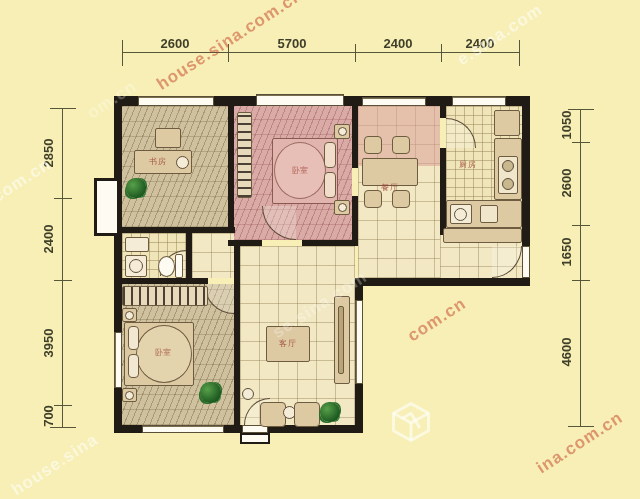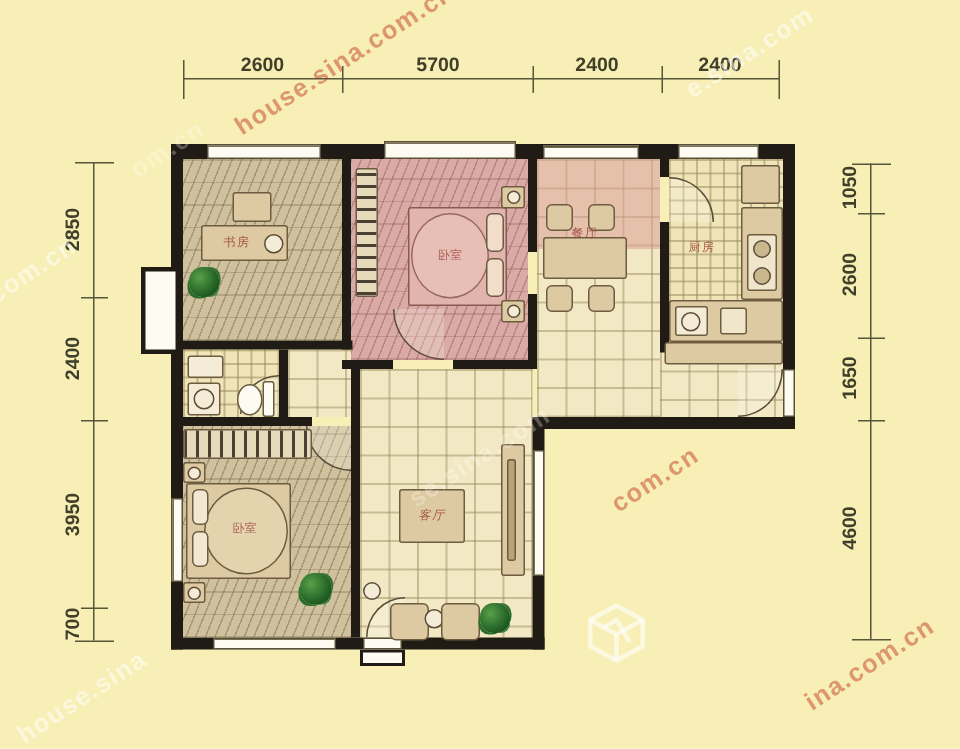--- a/index.html
+++ b/index.html
@@ -164,21 +164,21 @@
   <div class="dot" style="left:338px;top:127px;width:9px;height:9px;"></div>
   <div class="f" style="left:334px;top:200px;width:16px;height:15px;"></div>
   <div class="dot" style="left:338px;top:203px;width:9px;height:9px;"></div>
   <div class="bedlabel" style="left:300px;top:170px;">卧室</div>
 
   <div class="f" style="left:364px;top:136px;width:18px;height:18px;border-radius:4px;"></div>
   <div class="f" style="left:392px;top:136px;width:18px;height:18px;border-radius:4px;"></div>
   <div class="f" style="left:362px;top:158px;width:56px;height:28px;"></div>
   <div class="f" style="left:364px;top:190px;width:18px;height:18px;border-radius:4px;"></div>
   <div class="f" style="left:392px;top:190px;width:18px;height:18px;border-radius:4px;"></div>
-  <div class="roomlabel" style="left:390px;top:156px;">餐厅</div>
+  <div class="roomlabel" style="left:390px;top:188px;">餐厅</div>
 
   <div class="f" style="left:494px;top:110px;width:26px;height:26px;"></div>
   <div class="f" style="left:494px;top:138px;width:28px;height:62px;"></div>
   <div class="f" style="left:498px;top:156px;width:20px;height:38px;background:#efe6cc;"></div>
   <div class="dot" style="left:502px;top:160px;width:12px;height:12px;background:#c9b78e;"></div>
   <div class="dot" style="left:502px;top:178px;width:12px;height:12px;background:#c9b78e;"></div>
   <div class="f" style="left:446px;top:200px;width:76px;height:28px;"></div>
   <div class="f" style="left:450px;top:204px;width:22px;height:20px;background:#f4ecd6;"></div>
   <div class="dot" style="left:454px;top:208px;width:13px;height:13px;"></div>
   <div class="f" style="left:480px;top:205px;width:18px;height:18px;background:#efe6cc;"></div>
@@ -199,21 +199,21 @@
   <div class="f" style="left:128px;top:326px;width:11px;height:24px;background:#f2e8d2;border-radius:4px;"></div>
   <div class="f" style="left:128px;top:354px;width:11px;height:24px;background:#f2e8d2;border-radius:4px;"></div>
   <div class="f" style="left:122px;top:388px;width:15px;height:14px;"></div>
   <div class="dot" style="left:125px;top:391px;width:9px;height:9px;"></div>
   <div class="bedlabel" style="left:163px;top:352px;">卧室</div>
   <div class="plant" style="left:200px;top:382px;width:21px;height:21px;"></div>
 
   <div class="f" style="left:334px;top:296px;width:16px;height:88px;"></div>
   <div class="f" style="left:338px;top:306px;width:6px;height:68px;background:#b8a478;"></div>
   <div class="f" style="left:266px;top:326px;width:44px;height:36px;"></div>
-  <div class="roomlabel" style="left:288px;top:344px;font-style:italic;">客厅</div>
+  <div class="roomlabel" style="left:288px;top:344px;">客厅</div>
   <div class="dot" style="left:242px;top:388px;width:12px;height:12px;"></div>
   <div class="f" style="left:260px;top:402px;width:26px;height:25px;border-radius:4px;"></div>
   <div class="dot" style="left:283px;top:406px;width:13px;height:13px;"></div>
   <div class="f" style="left:294px;top:402px;width:26px;height:25px;border-radius:4px;"></div>
   <div class="plant" style="left:320px;top:402px;width:20px;height:20px;"></div>
 
   <div class="wm wm-red" style="left:230px;top:40px;">house.sina.com.cn</div>
   <div class="wm wm-white" style="left:500px;top:35px;">e.sina.com</div>
   <div class="wm wm-white" style="left:15px;top:185px;">a.com.cn</div>
   <div class="wm wm-red" style="left:437px;top:320px;">com.cn</div>

